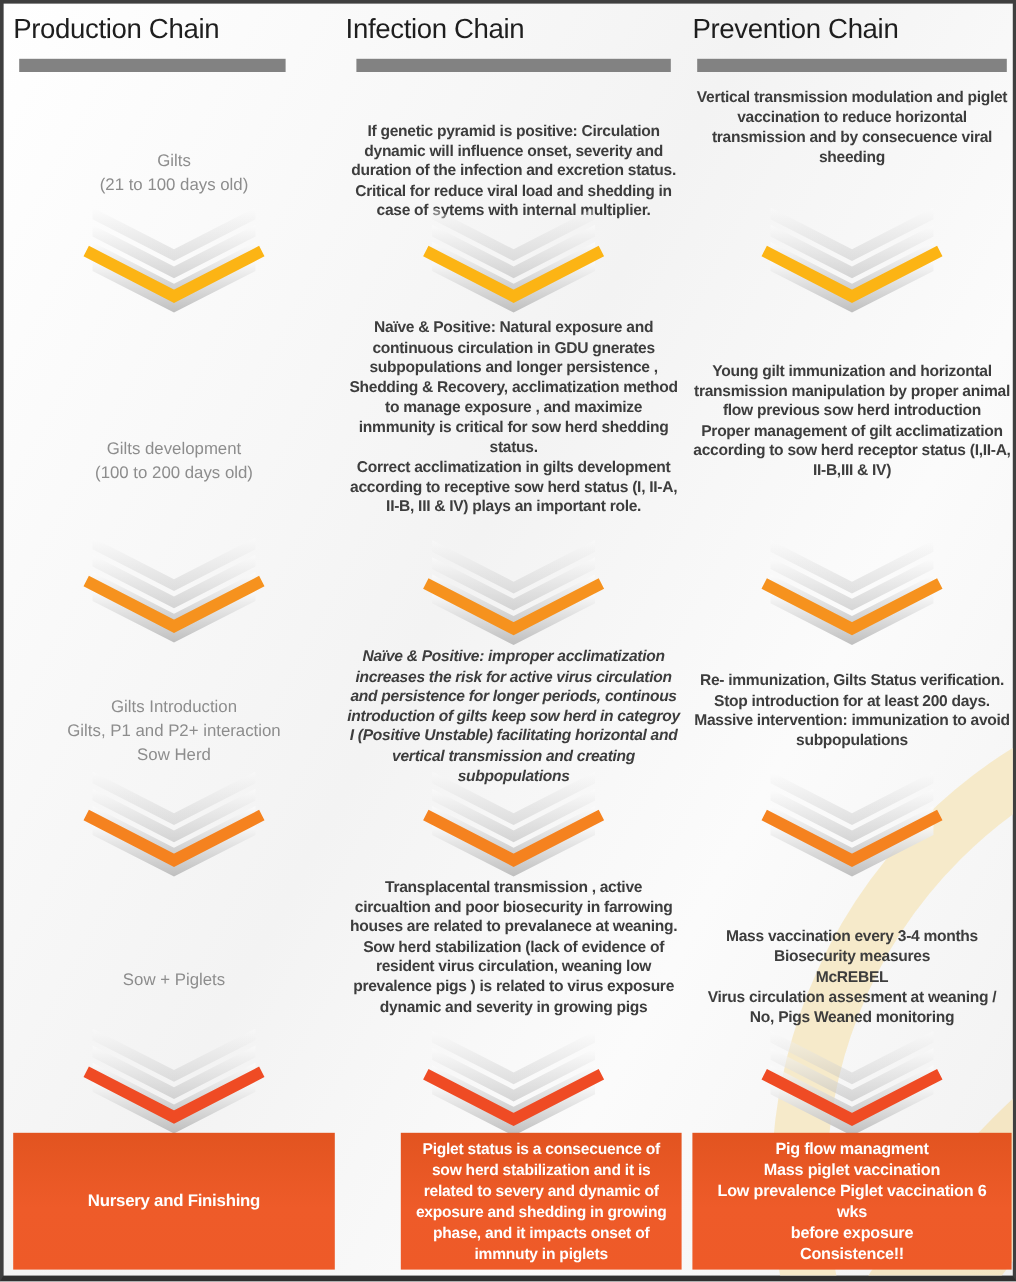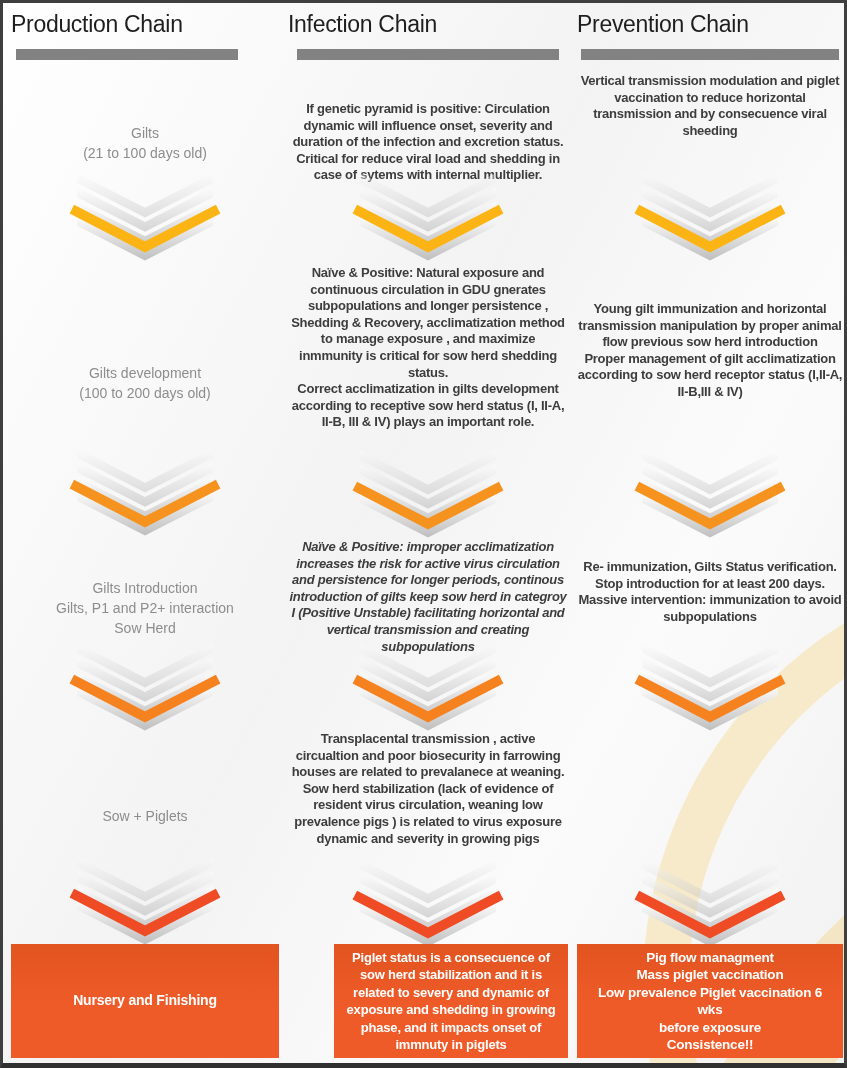--- a/index.html
+++ b/index.html
@@ -187,20 +187,25 @@
     <svg class="chev" style="top:640px;" viewBox="0 0 220 118">
       <g fill="url(#chevGrad)">
         <polygon points="20,0 110,46 200,0 200,13 110,59 20,13" opacity="0.40"></polygon>
         <polygon points="20,19 110,65 200,19 200,32 110,78 20,32" opacity="0.55"></polygon>
         <polygon points="20,38 110,84 200,38 200,51 110,97 20,51" opacity="0.72"></polygon>
         <polygon points="20,57 110,103 200,57 200,70 110,116 20,70" opacity="0.88"></polygon>
       </g>
       <polyline points="13,48 110,98 207,48" fill="none" stroke-width="13" stroke="#F5821F"></polyline>
     </svg>
 
+    <div class="step dark-step" style="top:768px;line-height:17px;">Mass vaccination  every 3-4 months
+Biosecurity measures
+McREBEL
+Virus circulation assesment at weaning /
+No, Pigs Weaned monitoring</div>
     <svg class="chev" style="top:856px;" viewBox="0 0 220 118">
       <g fill="url(#chevGrad)">
         <polygon points="20,0 110,46 200,0 200,13 110,59 20,13" opacity="0.40"></polygon>
         <polygon points="20,19 110,65 200,19 200,32 110,78 20,32" opacity="0.55"></polygon>
         <polygon points="20,38 110,84 200,38 200,51 110,97 20,51" opacity="0.72"></polygon>
         <polygon points="20,57 110,103 200,57 200,70 110,116 20,70" opacity="0.88"></polygon>
       </g>
       <polyline points="13,48 110,98 207,48" fill="none" stroke-width="13" stroke="#EF4B24"></polyline>
     </svg>
 

